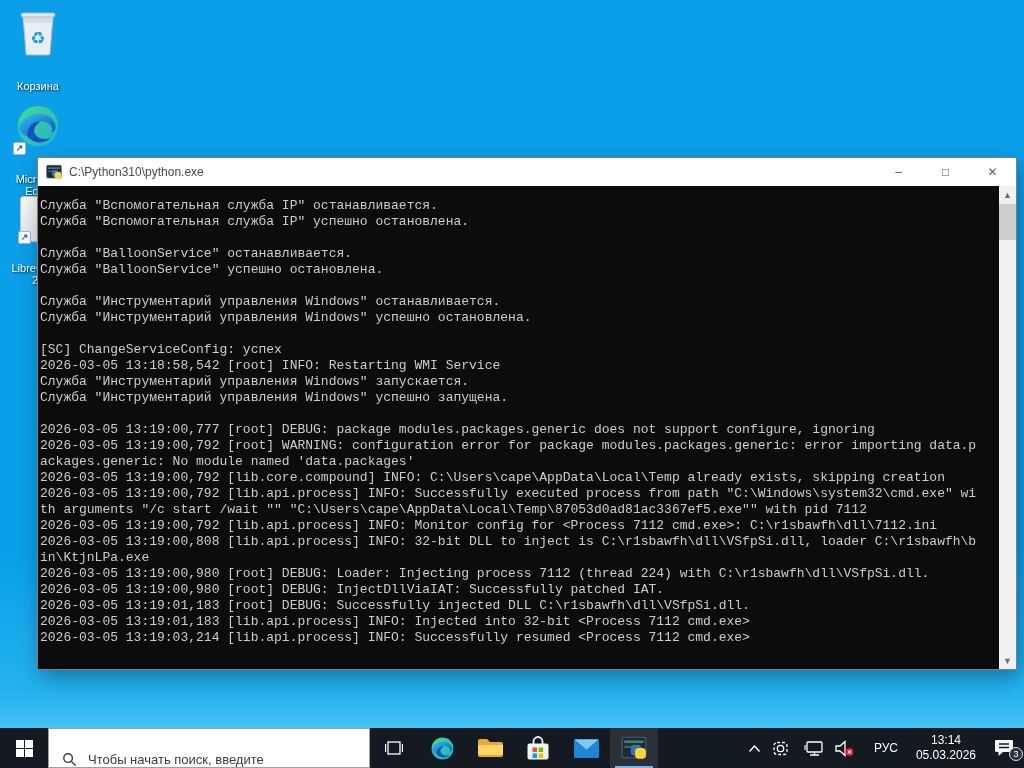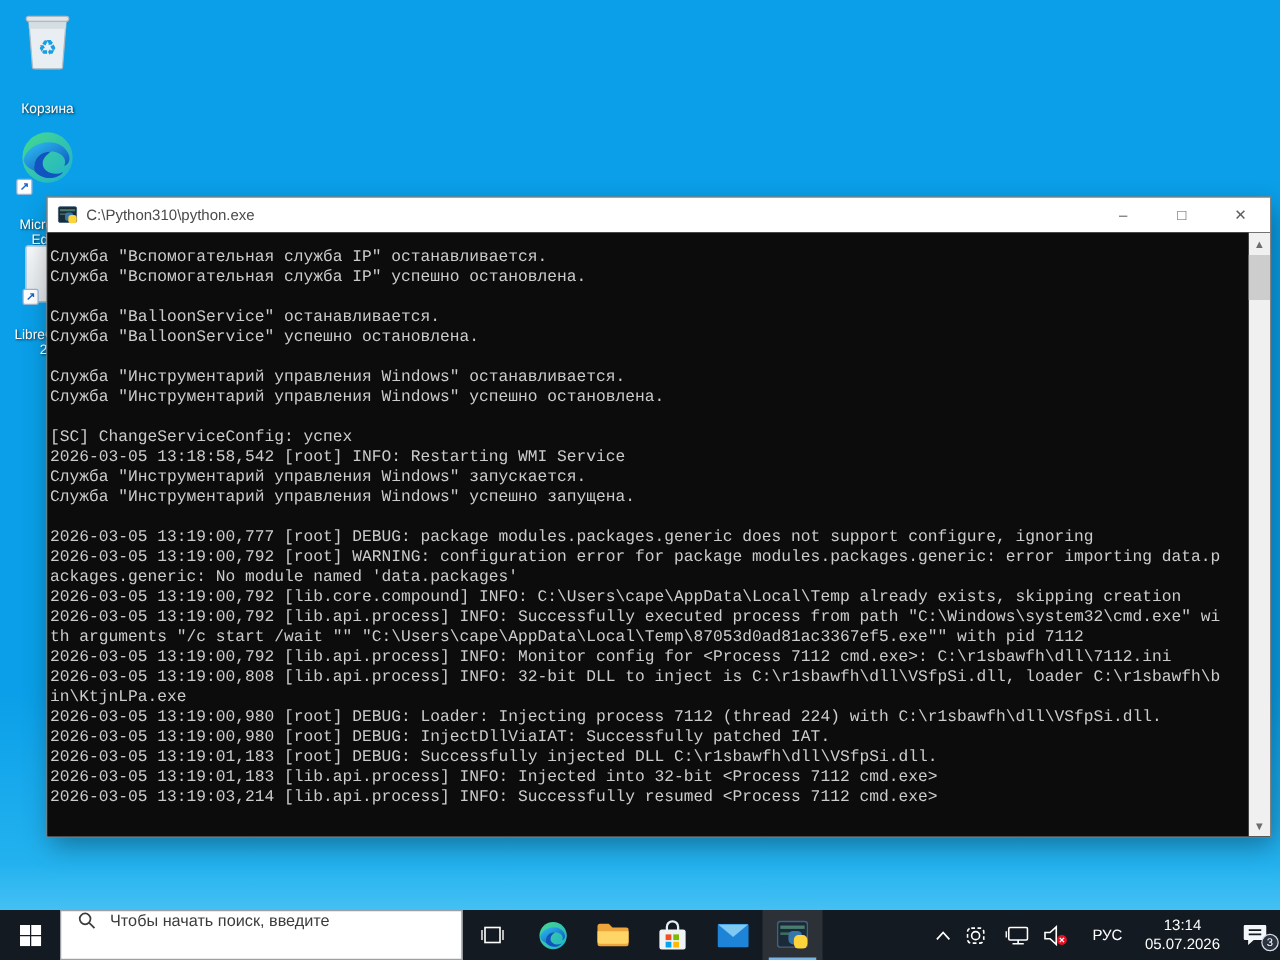--- a/index.html
+++ b/index.html
@@ -43,21 +43,21 @@
   .v-scrollbar { position:absolute; right:0; top:0; bottom:0; width:17px; background:#f0f0f0; }
   .sb-arrow { position:absolute; left:0; width:17px; height:17px; color:#6d6d6d; font-size:9px;
               display:flex; align-items:center; justify-content:center; }
   .sb-arrow.up { top:0; } .sb-arrow.down { bottom:0; }
   .sb-thumb { position:absolute; left:0; top:18px; width:17px; height:36px; background:#cdcdcd; }
 
   
   .taskbar { position:absolute; left:0; bottom:0; width:1024px; height:40px; background:#141a21;
              display:flex; align-items:stretch; z-index:20; }
   .start-btn { width:48px; display:flex; align-items:center; justify-content:center; }
-  .search-box { width:322px; background:#ffffff; border:1px solid #9aa0a6; display:flex; align-items:flex-start;
+  .search-box { width:322px; background:#ffffff; border:1px solid #9aa0a6; display:flex; align-items:flex-end;
                 gap:11px; padding:0 13px; }
   .search-text { font-size:13px; color:#3c3c3c; white-space:nowrap; overflow:hidden; }
   .tb-btn { width:48px; display:flex; align-items:center; justify-content:center; position:relative; }
   .tb-btn.active { background:rgba(255,255,255,.10); }
   .tb-btn.active::after { content:""; position:absolute; left:5px; right:5px; bottom:0; height:2px; background:#79b6e8; }
   .tray { margin-left:auto; display:flex; align-items:center;justify-content:center; }
   .tray-btn { height:40px; display:flex; align-items:center; justify-content:center; padding:0 6px; position:relative; }
   .tray-lang { font-size:12px; color:#fff; padding:0 10px; }
   .tray-clock { font-size:12px; color:#fff; text-align:center; line-height:15px; padding:0 8px; }
   .notif-badge { position:absolute; right:1px; bottom:7px; width:14px; height:14px; border-radius:50%;
@@ -233,21 +233,21 @@
       <div class="tray-btn" style="padding-right:10px">
         <svg width="19" height="17" viewBox="0 0 19 17">
           <path d="M1 6 h4 l5 -4.5 v14 L5 11 H1 Z" fill="none" stroke="#fff" stroke-width="1.3"></path>
           <circle cx="14.5" cy="12" r="4" fill="#e81123"></circle>
           <path d="M12.8 10.3 L16.2 13.7 M16.2 10.3 L12.8 13.7" stroke="#fff" stroke-width="1.1"></path>
         </svg>
       </div>
       <div class="tray-lang">РУС</div>
       <div class="tray-clock">
         <div>13:14</div>
-        <div>05.07.2026</div>
+        <div>05.03.2026</div>
       </div>
       <div class="tray-btn" style="width:40px">
         <svg width="20" height="18" viewBox="0 0 20 18">
           <path d="M2 1 h16 q1 0 1 1 v10 q0 1 -1 1 H9 l-4.5 4 v-4 H2 q-1 0 -1 -1 V2 q0 -1 1 -1 Z" fill="#f4f7fa"></path>
           <path d="M5 5 h10 M5 8.5 h10" stroke="#141a21" stroke-width="1.4"></path>
         </svg>
         <div class="notif-badge">3</div>
       </div>
     </div>
   </div>

